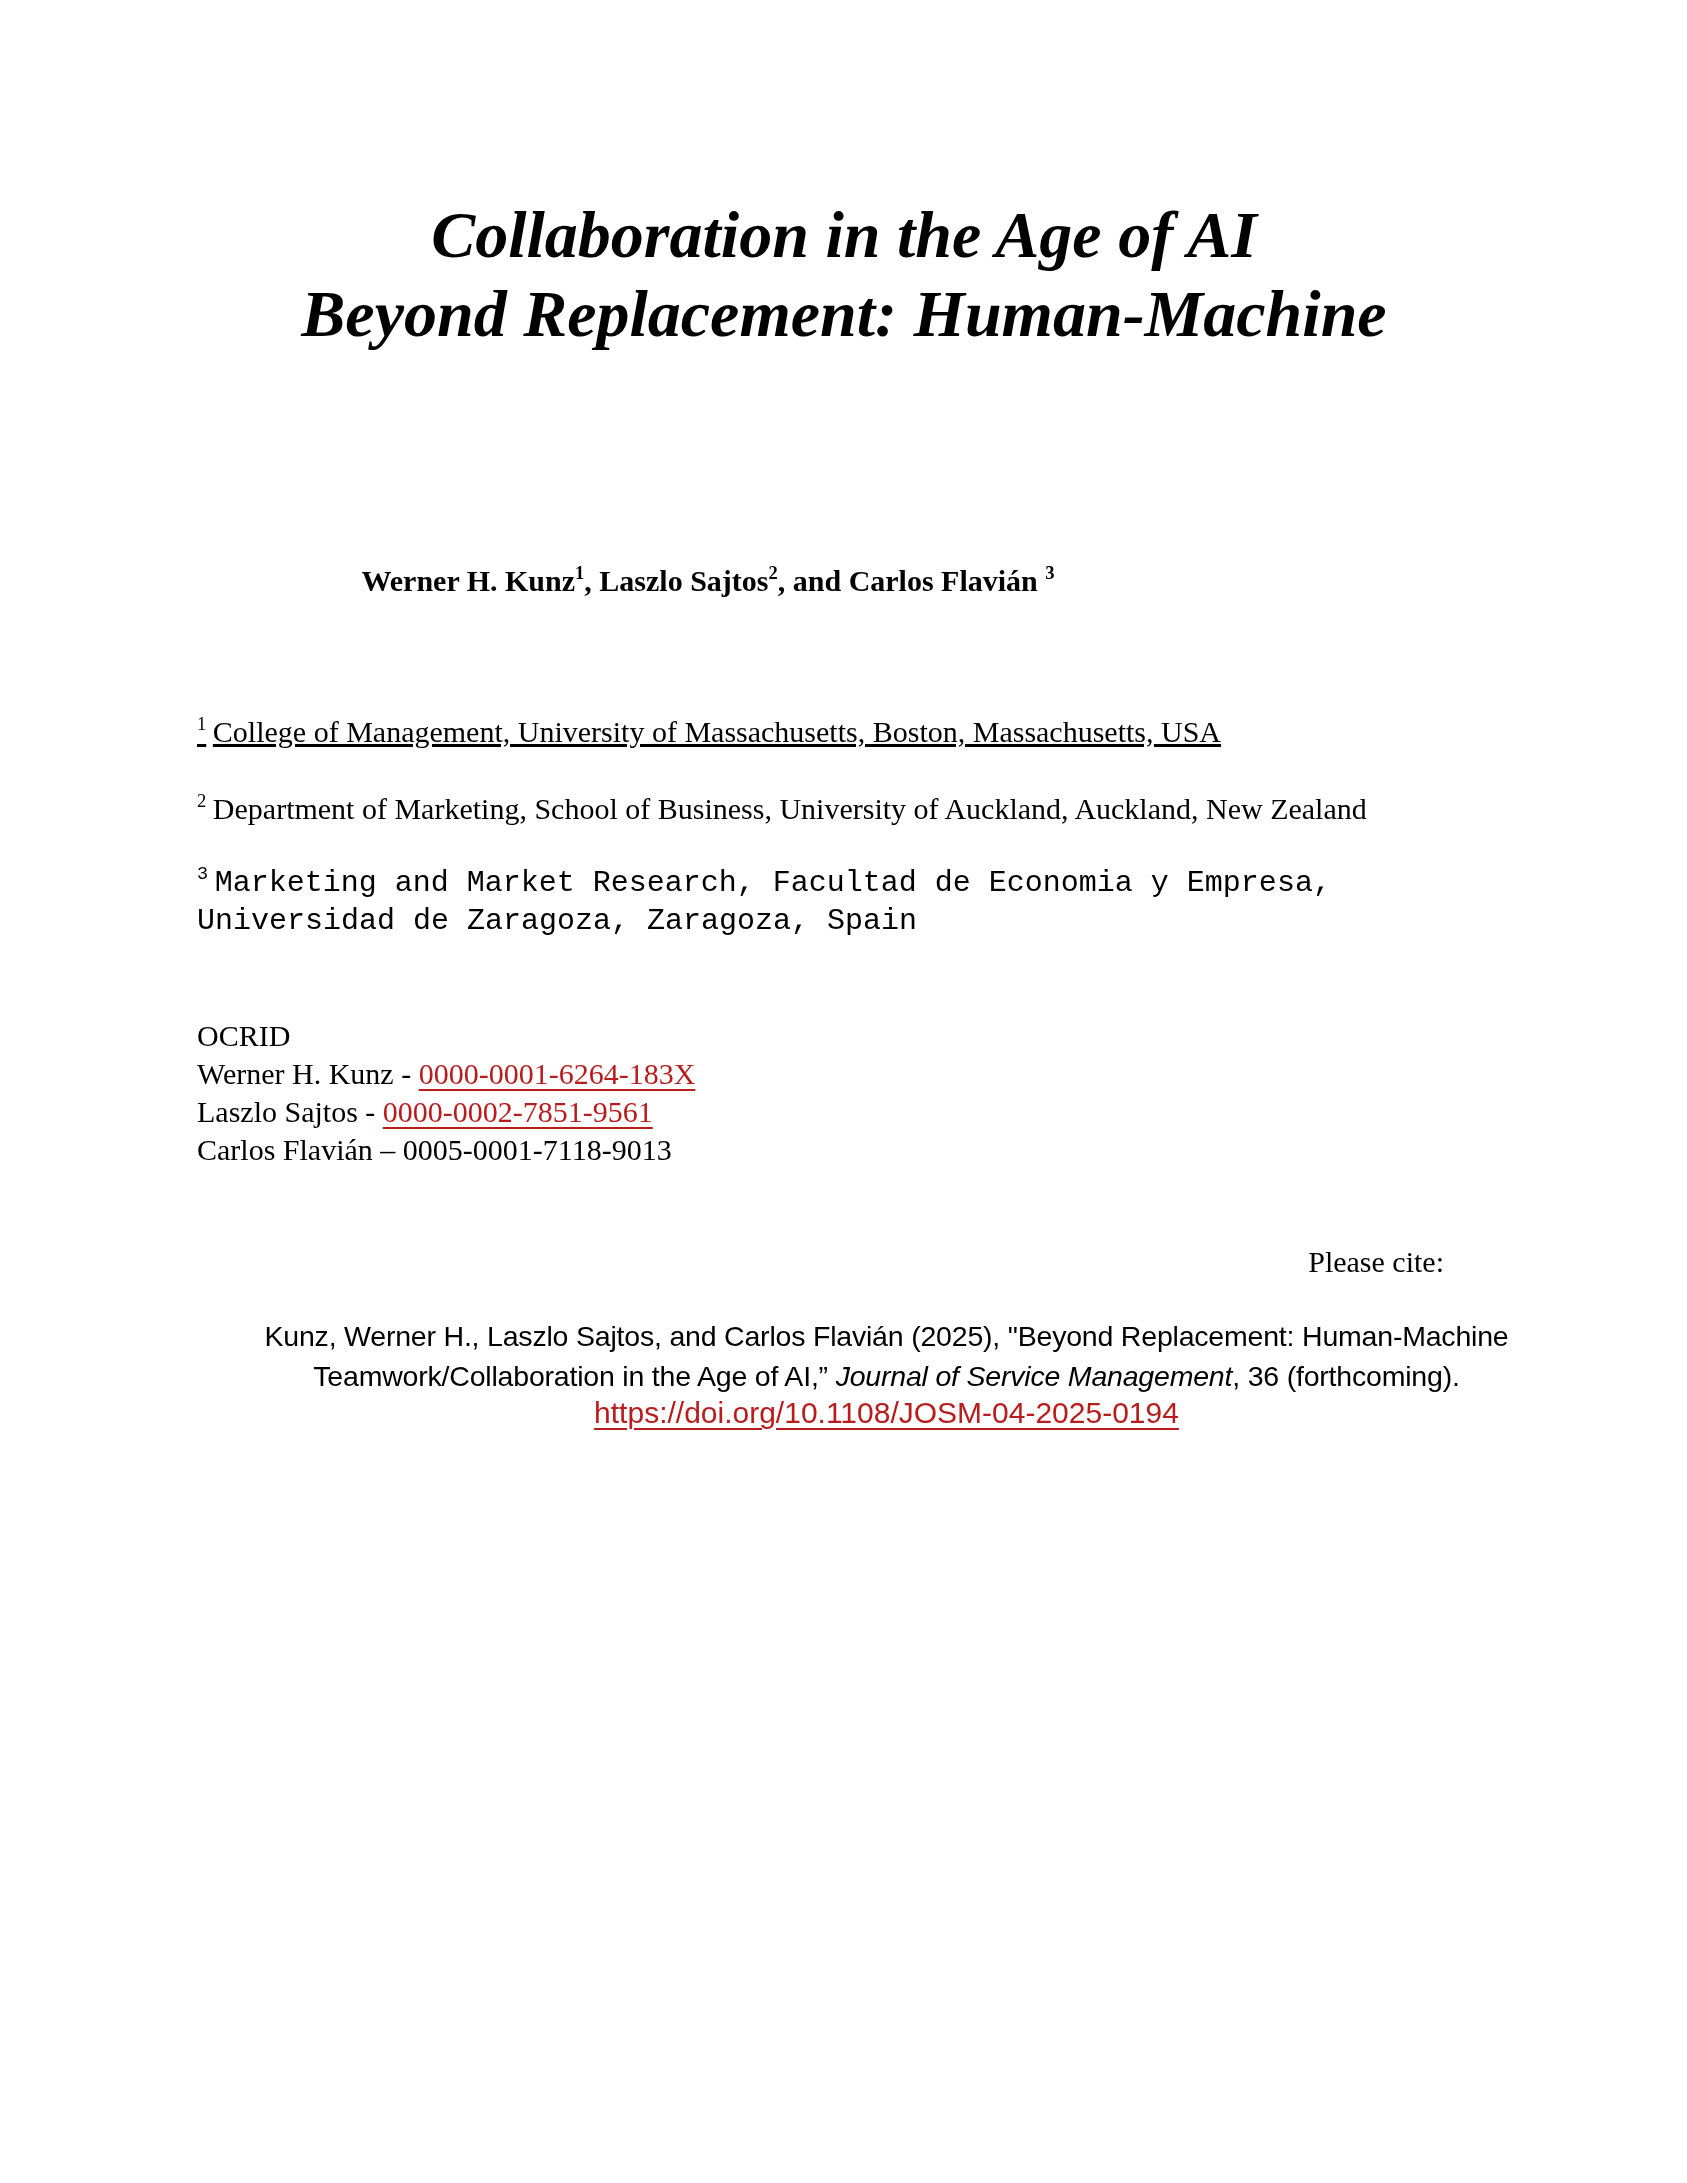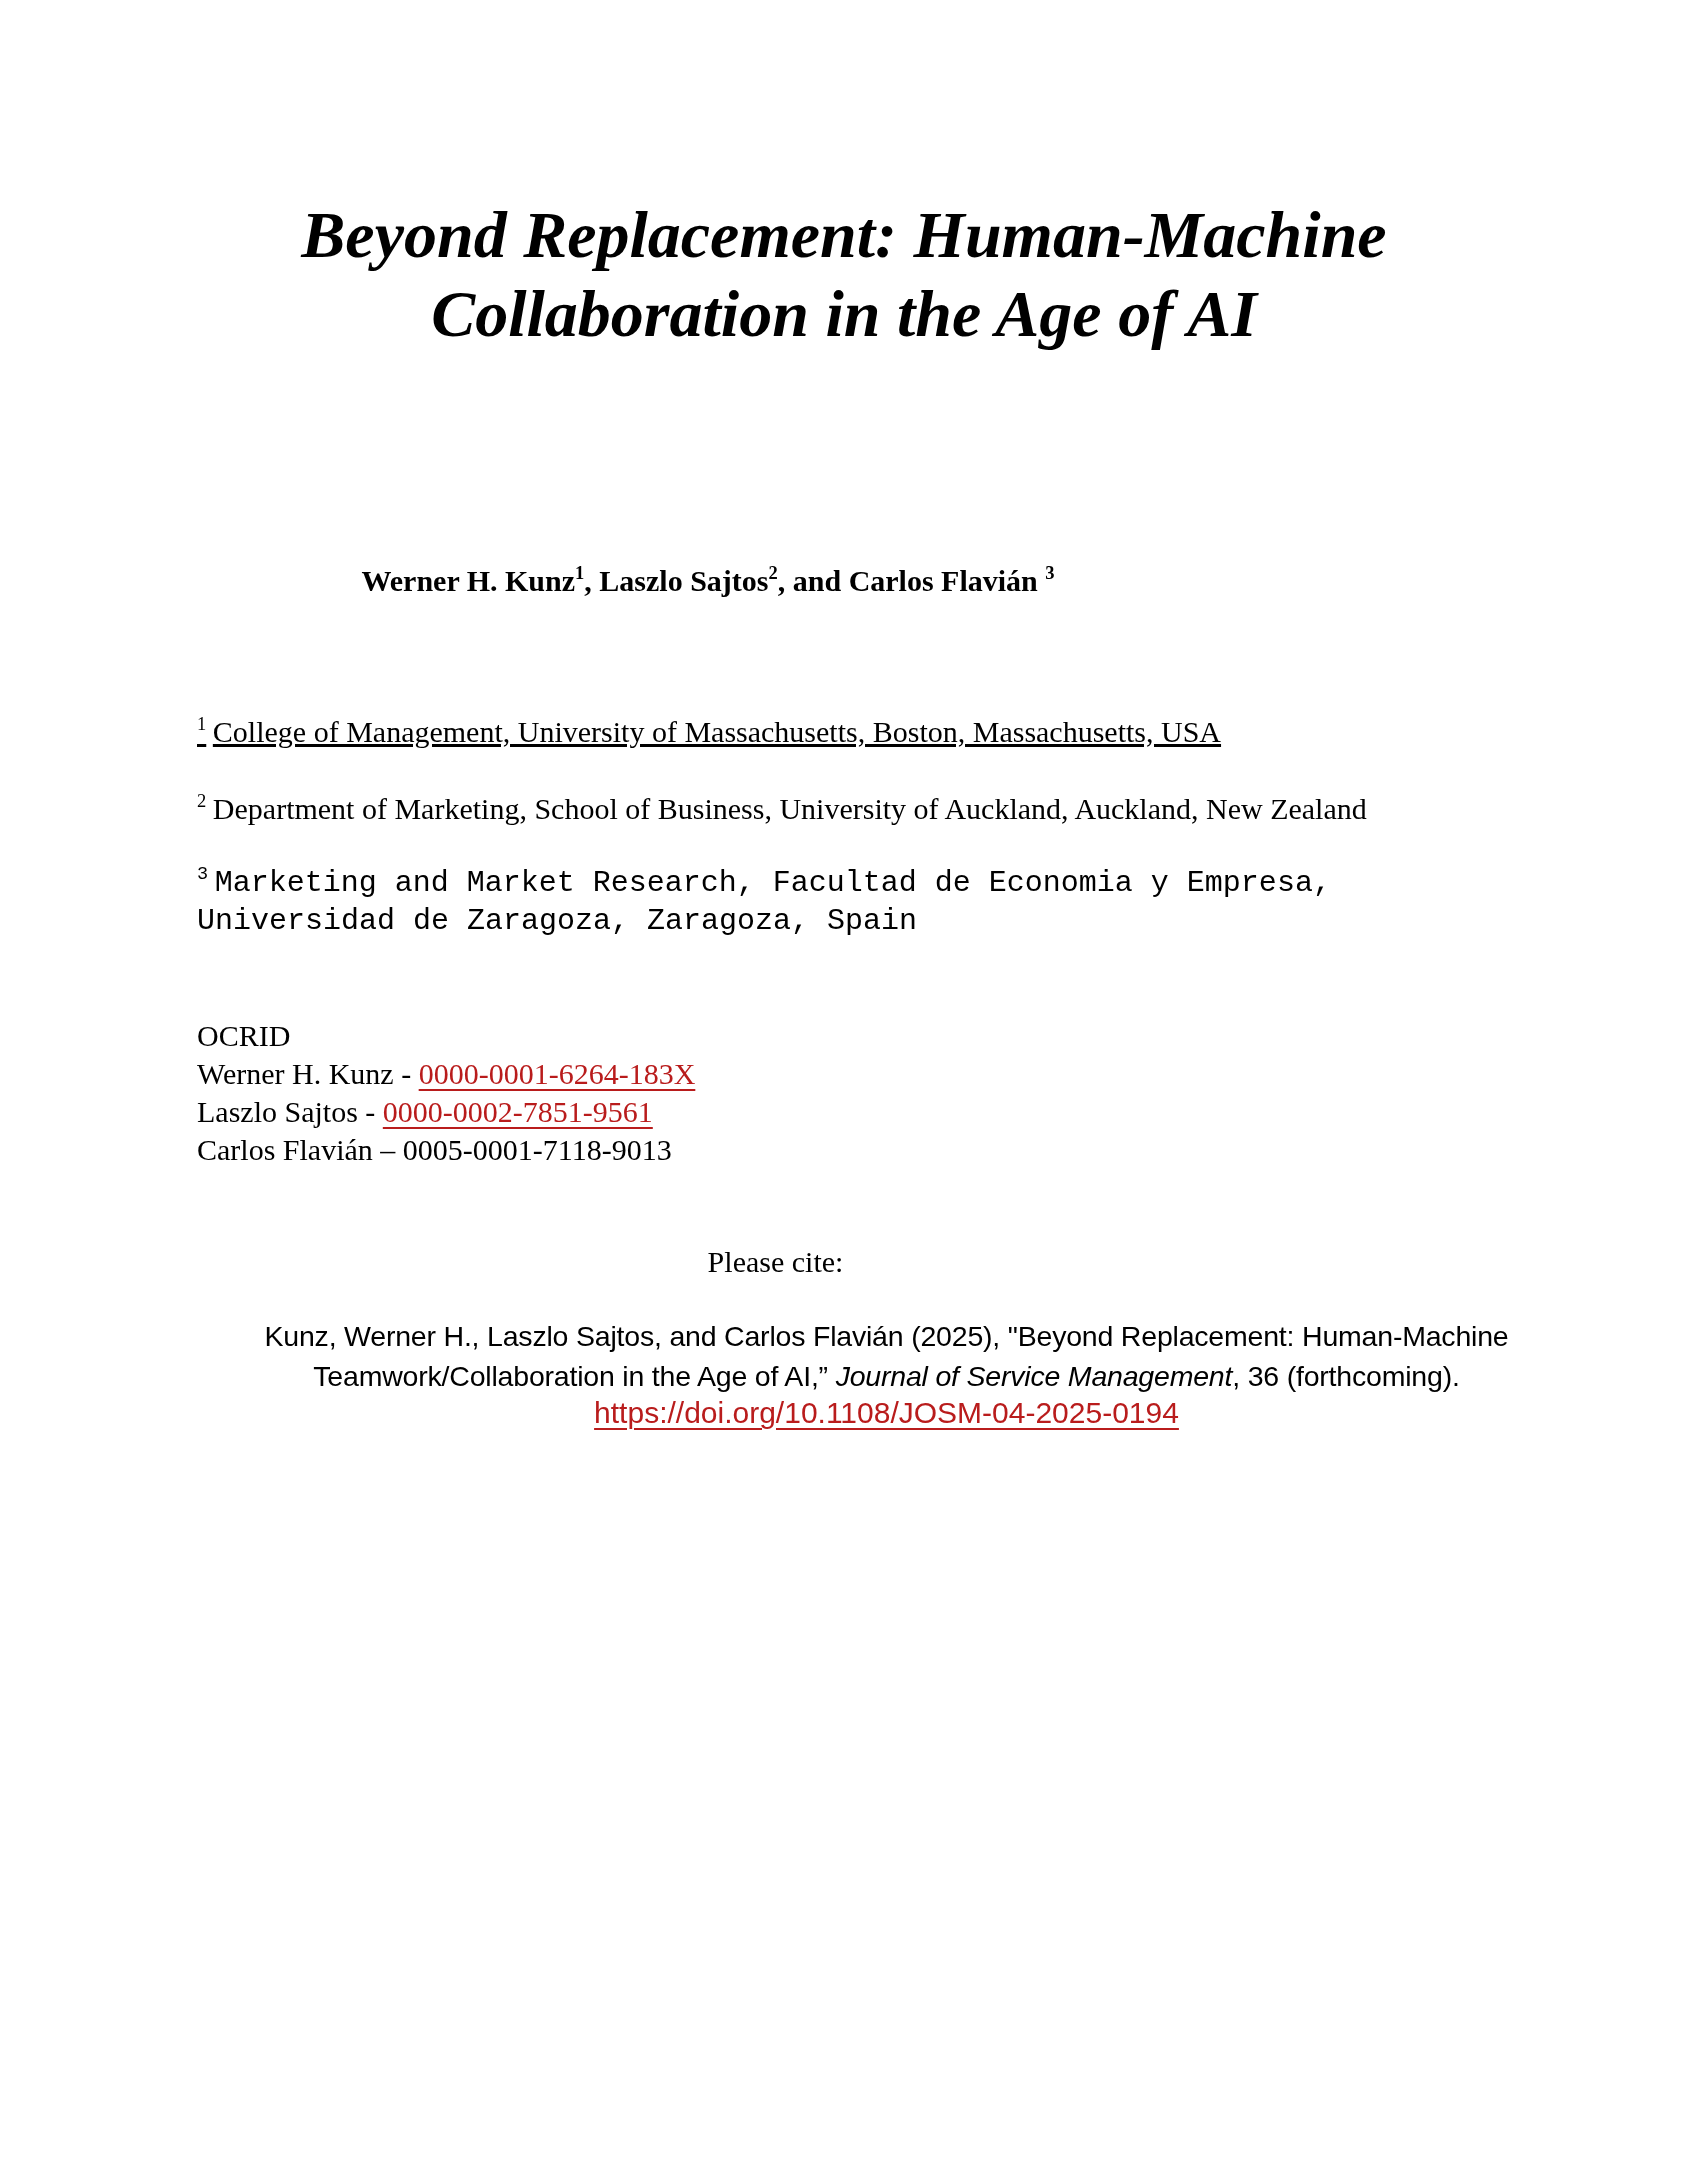--- a/index.html
+++ b/index.html
@@ -72,21 +72,21 @@
       color: #b91c1c;
       text-decoration: underline;
       text-decoration-thickness: 2px;
       text-underline-offset: 4.6px;
     }
     .cite-heading {
       position: absolute;
       left: 0;
       width: 1444px;
       top: 1243px;
-      text-align: center;
+      text-align: right;
       padding-left: 107px;
       box-sizing: border-box;
       font-size: 30px;
       line-height: 38px;
     }
     .citation {
       position: absolute;
       left: 165px;
       width: 1443px;
       top: 1316px;
@@ -102,22 +102,22 @@
       font-family: Liberation Sans, sans-serif;
       font-size: 30px;
       line-height: 34px;
       letter-spacing: 0;
     }
   </style>
 </head>
 <body>
 
 <h1 class="page-title">
+  <span>Collaboration in the Age of AI</span>
   <span>Beyond Replacement: Human-Machine</span>
-  <span>Collaboration in the Age of AI</span>
 </h1>
 
 <div class="authors">
   <span>Werner H. Kunz</span><sup>1</sup><span>, </span><span>Laszlo Sajtos</span><sup>2</sup><span>, and </span><span>Carlos Flavián </span><sup>3</sup>
 </div>
 
 <div class="affil affil-1">
   <sup>1</sup><span>College of Management, University of Massachusetts, Boston, Massachusetts, USA</span>
 </div>
 <div class="affil affil-2">

